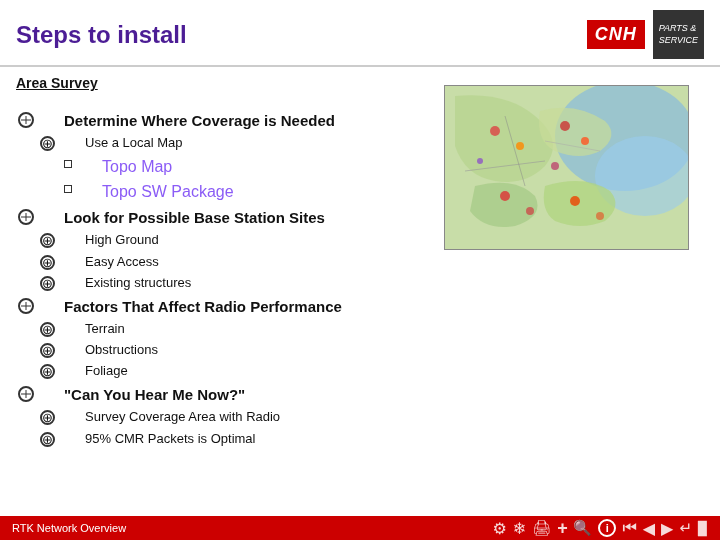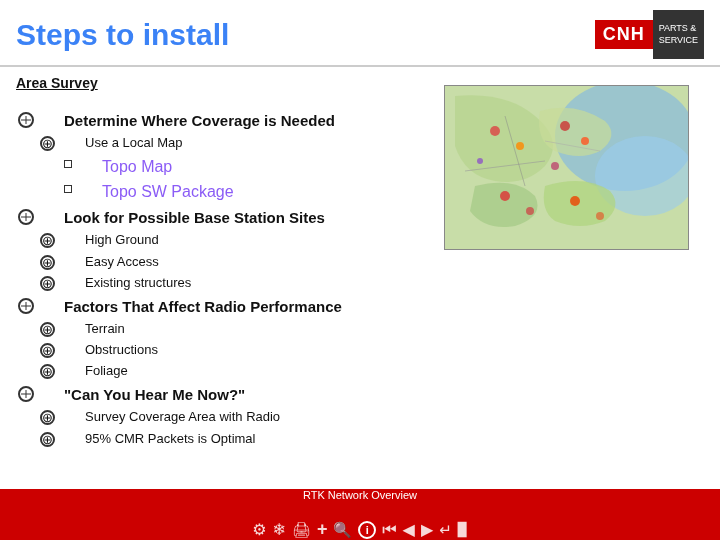--- a/index.html
+++ b/index.html
@@ -16,29 +16,30 @@
     
     .header {
       display: flex;
       align-items: center;
       justify-content: space-between;
       padding: 10px 16px 6px 16px;
       border-bottom: 2px solid #cccccc;
     }
 
     .header-title {
-      font-size: 30px;
-      font-weight: bold;
-      color: #3b82f6;
+      font-size: 24px;
+      font-weight: bold;
+      color: #4c1d95;
     }
 
     .logo-container {
       display: flex;
       align-items: center;
-      gap: 0;
+      gap: 8px;
+      font-style: italic;
     }
 
     .logo-cnh {
       background: #cc0000;
       color: white;
       font-weight: bold;
       font-size: 18px;
       padding: 4px 8px;
       letter-spacing: 1px;
     }
@@ -164,27 +165,26 @@
       position: relative;
       overflow: hidden;
     }
 
     
     .footer-bar {
       position: absolute;
       bottom: 0;
       left: 0;
       right: 0;
-      height: 51px;
+      height: 24px;
       background: #cc0000;
       display: flex;
       align-items: center;
       justify-content: space-between;
       padding: 0 12px;
-      flex-direction: column;
     }
 
     .footer-text {
       color: white;
       font-size: 11px;
     }
 
     .footer-icons {
       display: flex;
       align-items: center;

